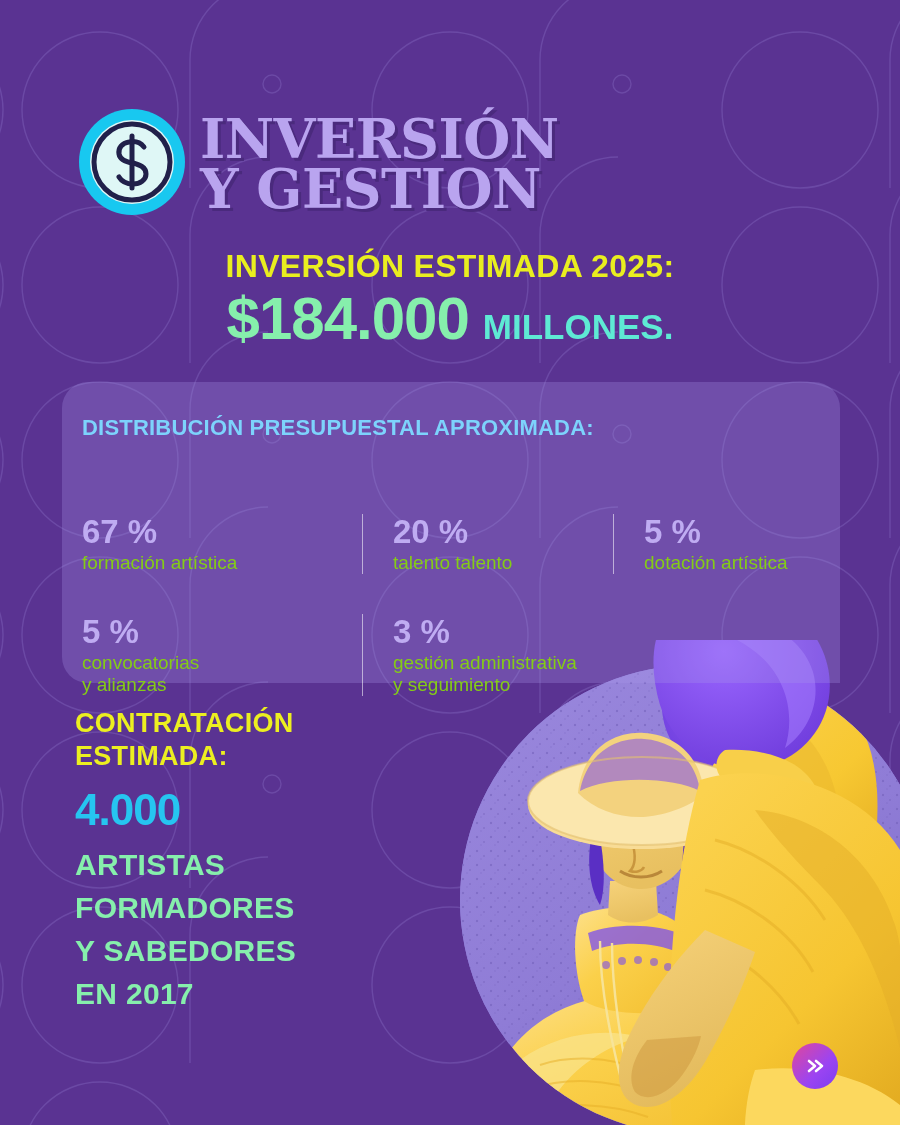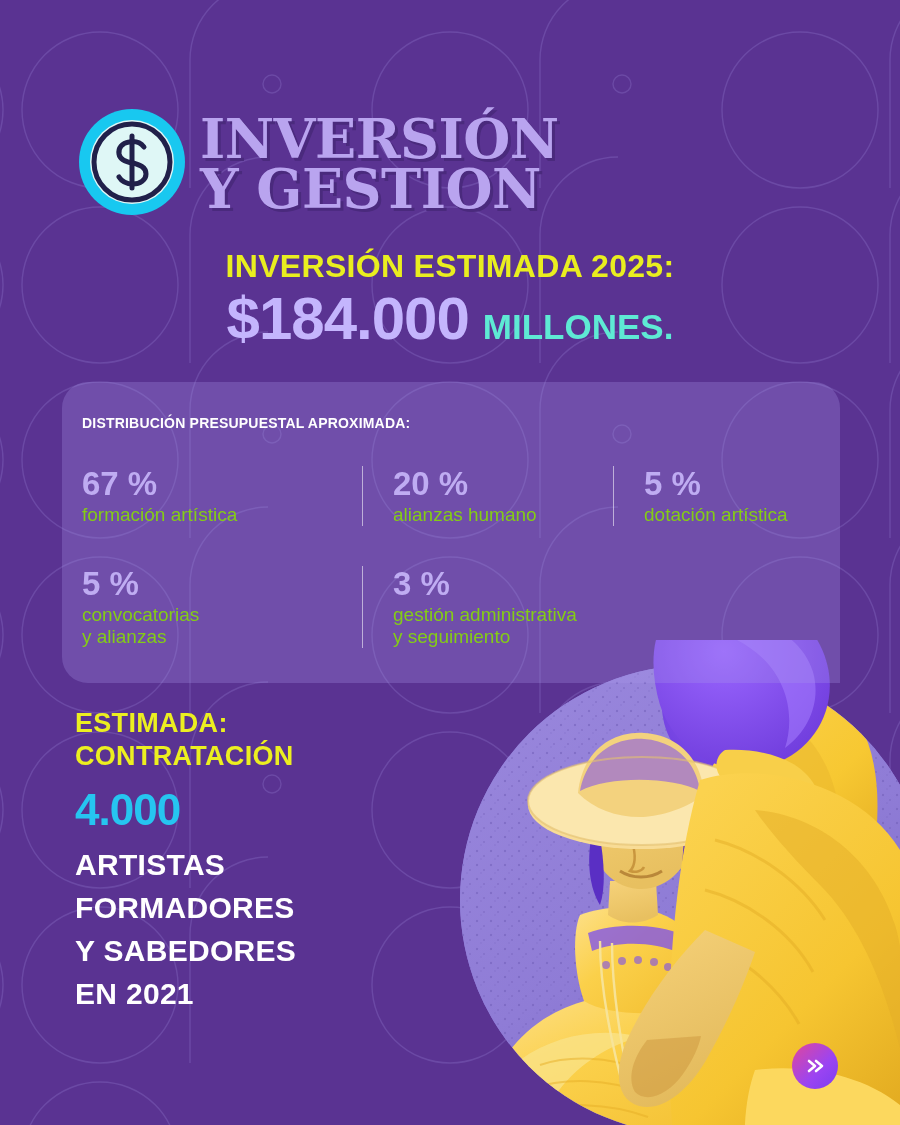--- a/index.html
+++ b/index.html
@@ -73,42 +73,42 @@
   #inv-label {
     font-size:32px; font-weight:700; letter-spacing:.3px;
     color:#e9ee1f;
   }
   #inv-amount-row {
     margin-top:4px;
     display:flex; align-items:baseline; justify-content:center; gap:14px;
   }
   #inv-amount {
     font-size:60px; font-weight:700; letter-spacing:-1px;
-    color:#c4b5fd; line-height:1;
+    color:#86efac; line-height:1;
   }
   #inv-unit {
     font-size:35px; font-weight:700; letter-spacing:0;
     color:#5eead4; line-height:1;
   }
 
   
   #panel {
     position:absolute;
     left:62px; top:382px;
     width:778px; height:301px;
     background:rgba(168,150,232,.28);
     border-radius:26px 26px 0 26px;
     z-index:2;
   }
   #panel-title {
     position:absolute; left:20px; top:33px;
-    font-size:14px; font-weight:700; letter-spacing:.2px;
-    color:#ffffff;
-  }
-  .dist-row { position:absolute; display:flex; }
+    font-size:22px; font-weight:700; letter-spacing:.2px;
+    color:#7dd3fc;
+  }
+  .dist-row { position:absolute; display:flex;margin-top:48px; }
   #dist-row-1 { left:20px; top:84px; }
   #dist-row-2 { left:20px; top:184px; }
   .dist-item { position:relative; }
   .dist-pct {
     font-size:33px; font-weight:700;
     color:#bfacf2; line-height:1.1;
     margin-bottom:2px;
   }
   .dist-label {
     font-size:19px; font-weight:400;
@@ -127,21 +127,21 @@
   .c-label {
     font-size:27px; font-weight:700; letter-spacing:.3px;
     color:#ecef20; line-height:33px;
   }
   #c-number {
     font-size:44px; font-weight:700; letter-spacing:-1px;
     color:#26c5f0; line-height:66px; margin-top:4px;
   }
   .c-line {
     font-size:30px; font-weight:700; letter-spacing:.3px;
-    color:#ffffff; line-height:43px;
+    color:#86efac; line-height:43px;
   }
 
   
   #badge {
     position:absolute; right:62px; bottom:36px;
     width:46px; height:46px; border-radius:50%;
     background:linear-gradient(135deg,#e0479b 0%,#9b44f2 60%,#7b3ef0 100%);
     display:flex; align-items:center; justify-content:center;
     z-index:5;
   }
@@ -386,21 +386,21 @@
     <div id="panel-title">DISTRIBUCIÓN PRESUPUESTAL APROXIMADA:</div>
 
     <div class="dist-row" id="dist-row-1">
       <div class="dist-item" style="width:280px;">
         <div class="dist-pct">67 %</div>
         <div class="dist-label">formación artística</div>
       </div>
       <div class="divider"></div>
       <div class="dist-item" style="width:250px;padding-left:30px;">
         <div class="dist-pct">20 %</div>
-        <div class="dist-label">alianzas humano</div>
+        <div class="dist-label">talento talento</div>
       </div>
       <div class="divider"></div>
       <div class="dist-item" style="width:230px;padding-left:30px;">
         <div class="dist-pct">5 %</div>
         <div class="dist-label">dotación artística</div>
       </div>
     </div>
 
     <div class="dist-row" id="dist-row-2">
       <div class="dist-item" style="width:280px;">
@@ -411,27 +411,27 @@
       <div class="divider"></div>
       <div class="dist-item" style="width:330px;padding-left:30px;">
         <div class="dist-pct">3 %</div>
         <div class="dist-label">gestión administrativa
 y seguimiento</div>
       </div>
     </div>
   </div>
 
   <div id="contract">
+    <div class="c-label">CONTRATACIÓN</div>
     <div class="c-label">ESTIMADA:</div>
-    <div class="c-label">CONTRATACIÓN</div>
     <div id="c-number">4.000</div>
     <div class="c-line">ARTISTAS</div>
     <div class="c-line">FORMADORES</div>
     <div class="c-line">Y SABEDORES</div>
-    <div class="c-line">EN 2021</div>
+    <div class="c-line">EN 2017</div>
   </div>
 
   <div id="badge">
     <svg width="26" height="26" viewBox="0 0 26 26">
       <g fill="none" stroke="#ffffff" stroke-width="2.6" stroke-linecap="round" stroke-linejoin="round">
         <path d="M7 8 L13 13 L7 18"></path>
         <path d="M14 8 L20 13 L14 18"></path>
       </g>
     </svg>
   </div>

